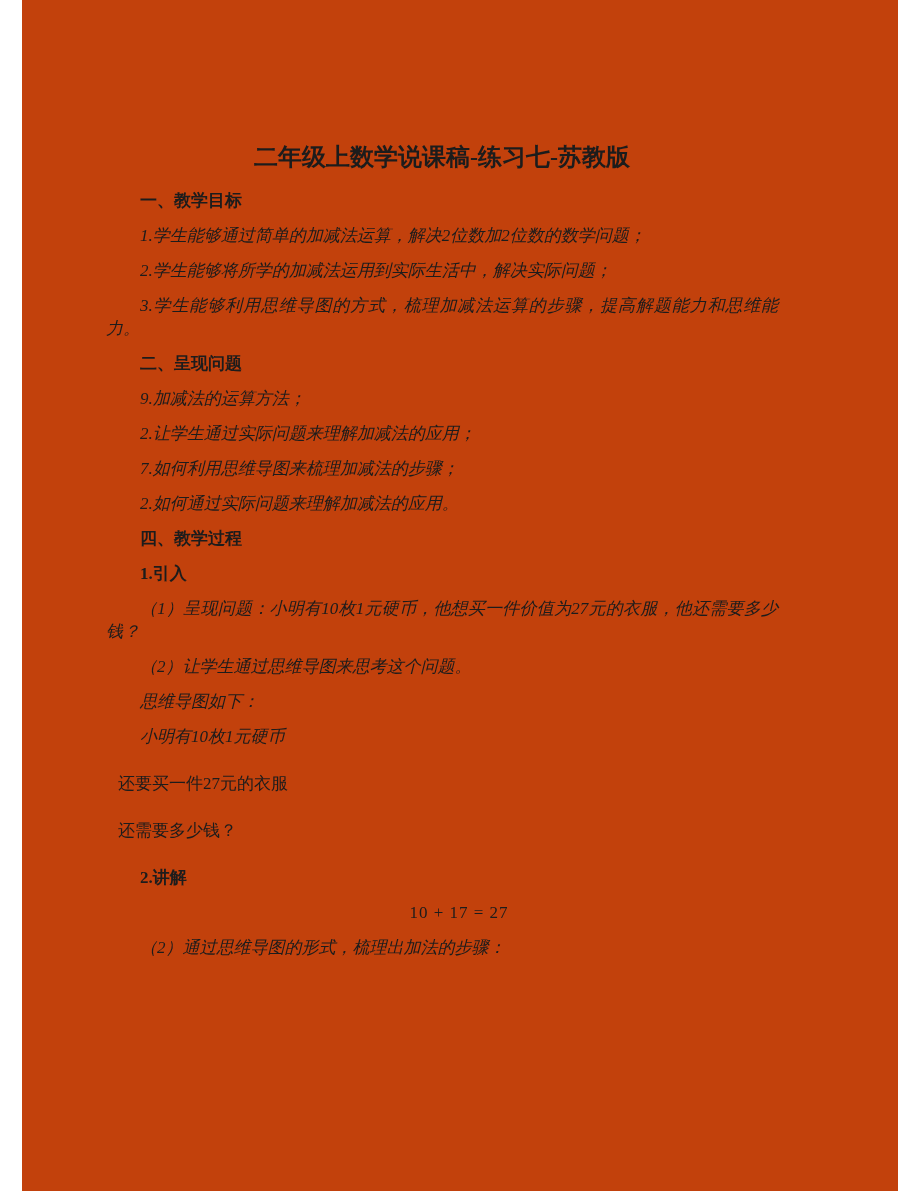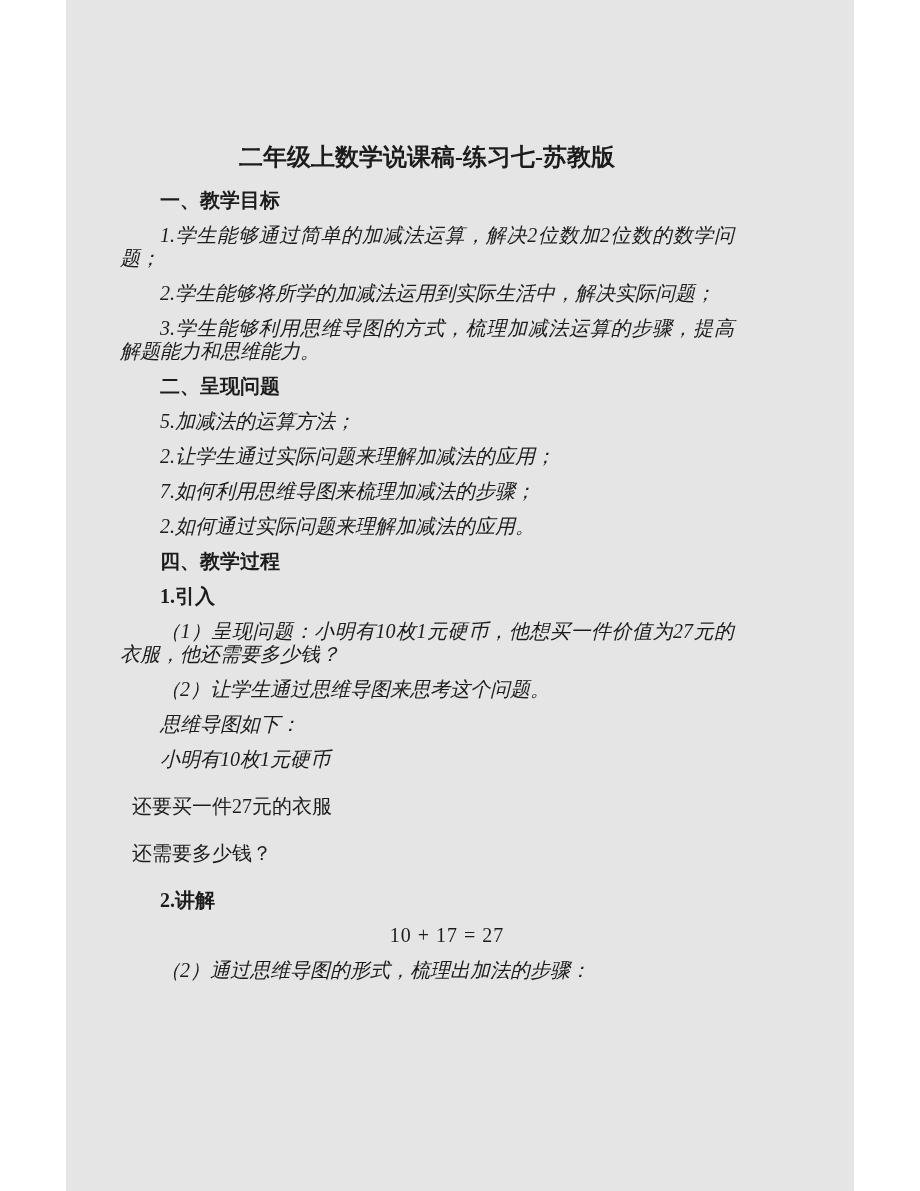--- a/index.html
+++ b/index.html
@@ -2,39 +2,39 @@
 <html><head>
 <meta charset="utf-8">
 <style>
   html, body {
     margin: 0;
     padding: 0;
     background: #ffffff;
   }
   .page {
     position: relative;
-    width: 788px;
+    width: 876px;
     height: 1191px;
     margin: 0 auto;
-    background: #e5e5e5;
+    background: #c2410c;
     color: #1c1c1c;
     font-family: "Liberation Serif", "DejaVu Serif", serif;
     box-sizing: border-box;
-    padding: 143px 120px 40px 54px;
+    padding: 143px 120px 40px 84px;
     overflow: hidden;
   }
   .doc-title {
     font-size: 24px;
     line-height: 28px;
     font-weight: bold;
     text-align: center;
     margin: 0 0 18px 0;
   }
   .blocks p {
-    font-size: 20px;
+    font-size: 17px;
     line-height: 23px;
     margin: 0 0 12px 0;
     text-align: justify;
   }
   .blocks p.heading {
     font-weight: bold;
     text-indent: 2em;
     text-align: left;
   }
   .blocks p.body {
@@ -56,21 +56,21 @@
 <body>
 
 <div class="page">
   <h1 class="doc-title">二年级上数学说课稿-练习七-苏教版</h1>
   <div class="blocks">
       <p class="heading">一、教学目标</p>
       <p class="body">1.学生能够通过简单的加减法运算，解决2位数加2位数的数学问题；</p>
       <p class="body">2.学生能够将所学的加减法运用到实际生活中，解决实际问题；</p>
       <p class="body">3.学生能够利用思维导图的方式，梳理加减法运算的步骤，提高解题能力和思维能力。</p>
       <p class="heading">二、呈现问题</p>
-      <p class="body">5.加减法的运算方法；</p>
+      <p class="body">9.加减法的运算方法；</p>
       <p class="body">2.让学生通过实际问题来理解加减法的应用；</p>
       <p class="body">7.如何利用思维导图来梳理加减法的步骤；</p>
       <p class="body">2.如何通过实际问题来理解加减法的应用。</p>
       <p class="heading">四、教学过程</p>
       <p class="heading">1.引入</p>
       <p class="body">（1）呈现问题：小明有10枚1元硬币，他想买一件价值为27元的衣服，他还需要多少钱？</p>
       <p class="body">（2）让学生通过思维导图来思考这个问题。</p>
       <p class="body">思维导图如下：</p>
       <p class="body">小明有10枚1元硬币</p>
       <p class="flush">还要买一件27元的衣服</p>

